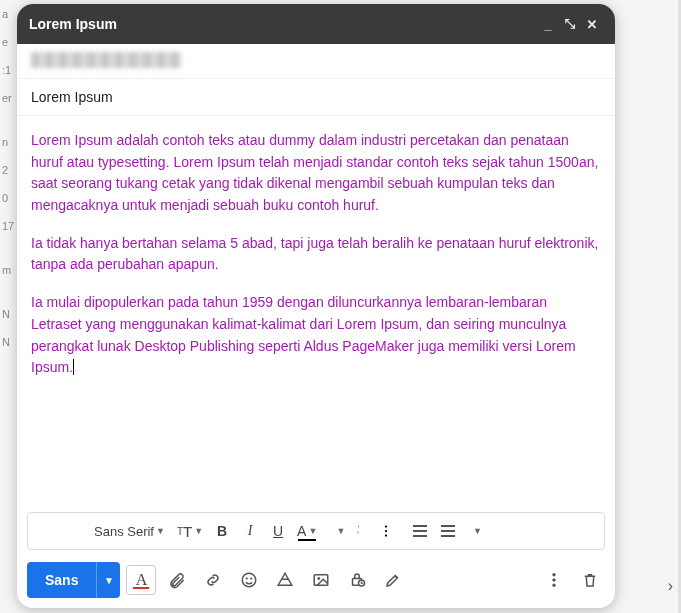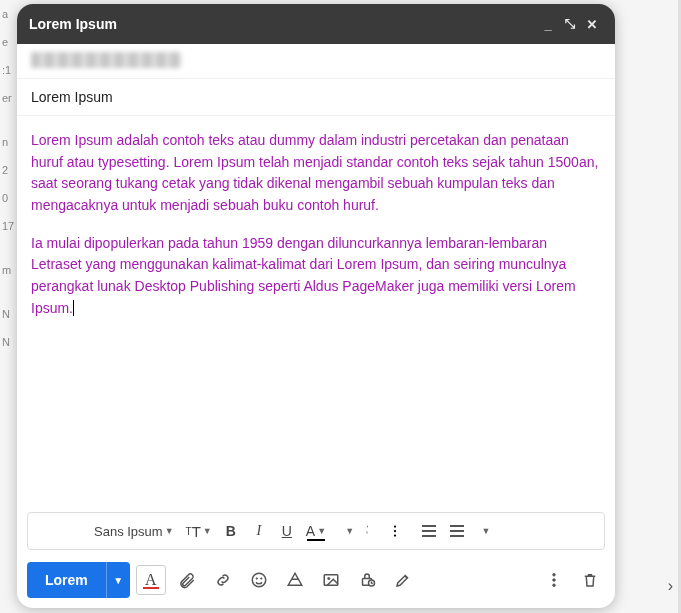--- a/index.html
+++ b/index.html
@@ -241,36 +241,37 @@
   </div>
 
   <div class="recipients">
     <span class="blur-text"></span>
   </div>
 
   <div class="subject">Lorem Ipsum</div>
 
   <div class="body-area">
     <p>Lorem Ipsum adalah contoh teks atau dummy dalam industri percetakan dan penataan huruf atau typesetting. Lorem Ipsum telah menjadi standar contoh teks sejak tahun 1500an, saat seorang tukang cetak yang tidak dikenal mengambil sebuah kumpulan teks dan mengacaknya untuk menjadi sebuah buku contoh huruf.</p>
+    <p>Ia tidak hanya bertahan selama 5 abad, tapi juga telah beralih ke penataan huruf elektronik, tanpa ada perubahan apapun.</p>
     <p><span>Ia mulai dipopulerkan pada tahun 1959 dengan diluncurkannya lembaran-lembaran Letraset yang menggunakan kalimat-kalimat dari Lorem Ipsum, dan seiring munculnya perangkat lunak Desktop Publishing seperti Aldus PageMaker juga memiliki versi Lorem Ipsum.</span><span class="cursor-bar"></span></p>
   </div>
 
   <div class="format-toolbar">
     <div class="ft-item">
       <svg viewBox="0 0 24 24">
           <path fill="none" stroke-width="2" d="M9 14l-5-5 5-5M4 9h10a6 6 0 016 6v1"></path>
         </svg>
     </div>
     <div class="ft-item">
       <svg viewBox="0 0 24 24">
           <path fill="none" stroke-width="2" d="M15 14l5-5-5-5M20 9H10a6 6 0 00-6 6v1"></path>
         </svg>
     </div>
     <div class="ft-item ft-font">
-      <span>Sans Ipsum</span>
+      <span>Sans Serif</span>
         <span class="ft-caret">▼</span>
     </div>
     <div class="ft-item">
       <span style="font-size:10px">T</span>
         <span style="font-size:15px">T</span>
         <span class="ft-caret">▼</span>
     </div>
     <div class="ft-item" style="font-weight:bold">B</div>
     <div class="ft-item" style="font-style:italic;font-family:serif">I</div>
     <div class="ft-item ft-underline">U</div>
@@ -303,21 +304,21 @@
     <div class="ft-item">
       <div class="indent-box"></div>
     </div>
     <div class="ft-item">
         <span class="ft-caret">▼</span>
       </div>
   </div>
 
   <div class="bottom-bar">
     <div class="send-btn">
-      <div class="send-main">Lorem</div>
+      <div class="send-main">Sans</div>
       <div class="send-more">▼</div>
     </div>
     <div class="bb-icon text-format-A">A</div>
     <div class="bb-icon">
       <svg viewBox="0 0 24 24">
           <path fill="none" stroke-width="2" d="M21 12l-9 9a5 5 0 01-7-7l9-9a3.5 3.5 0 015 5l-9 9a2 2 0 01-3-3l8-8"></path>
         </svg>
     </div>
     <div class="bb-icon">
       <svg viewBox="0 0 24 24">

